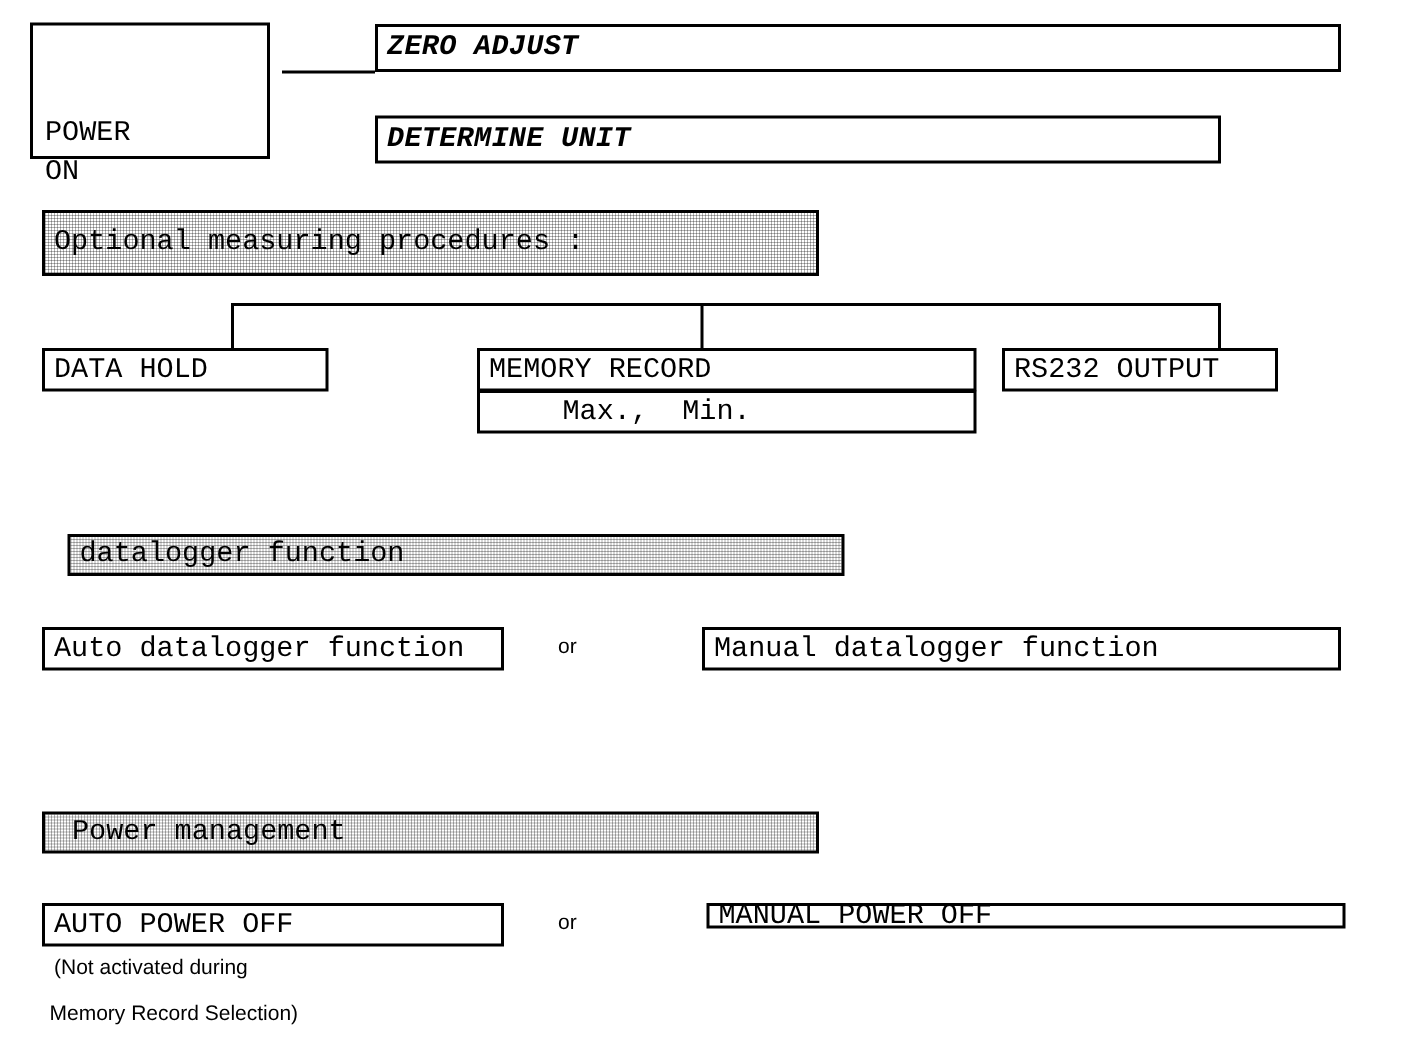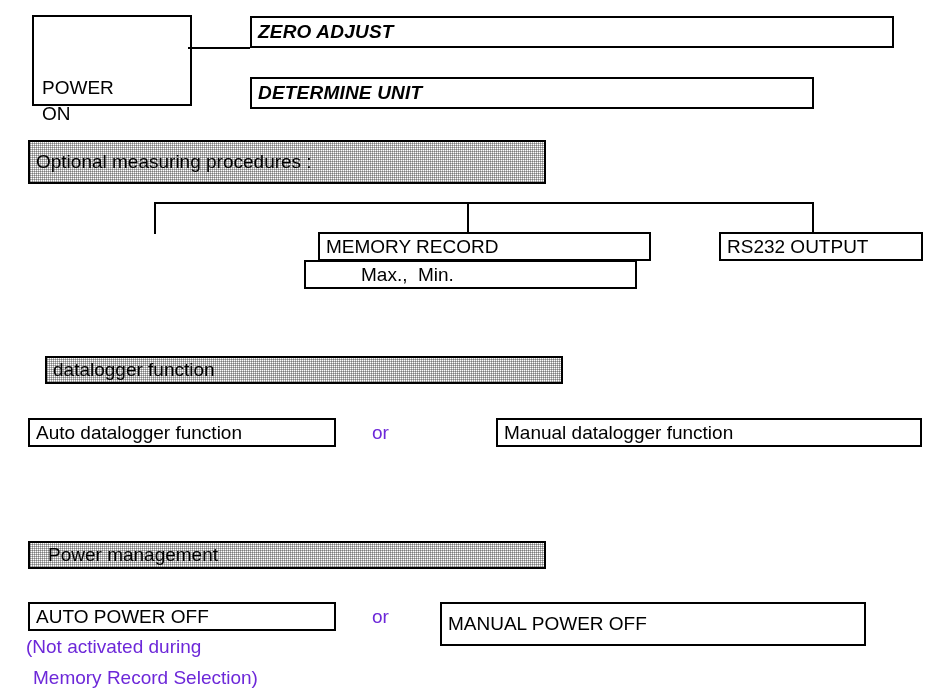--- a/index.html
+++ b/index.html
@@ -28,20 +28,21 @@
     background: #ffffff;
     display: flex;
     align-items: center;
     font-size: 19px;
     line-height: 1.15;
     white-space: pre;
   }
   .node .txt {
     display: block;
     padding-left: 6px;
+    font-family: Liberation Mono, monospace;
   }
 
   
   .node.stack {
     display: block;
     padding: 6px 0 0 8px;
     font-size: 19px;
     line-height: 26px;
   }
   .node.stack .txt { padding-left: 0; }
@@ -72,32 +73,32 @@
   .line {
     position: absolute;
     background: #000000;
   }
   .line.h { height: 2px; }
   .line.v { width: 2px; }
 
   
   .freetext {
     position: absolute;
-    font-size: 19px;
+    font-size: 14px;
     line-height: 1.2;
     white-space: pre;
-    color: #6d28d9;
+    color: #000000;
   }
 </style>
 </head>
 <body>
 
 <div id="diagram">
 
-  <div class="node stack" style="left:32px; top:15px; width:160px; height:91px;">
+  <div class="node stack" style="left:20px; top:15px; width:160px; height:91px;">
     <span class="txt">POWER
 ON</span>
   </div>
 
   <div class="line h" style="left:188px; top:47px; width:62px;"></div>
 
   <div class="node italic" style="left:250px; top:16px; width:644px; height:32px;">
     <span class="txt">ZERO ADJUST</span>
   </div>
 
@@ -107,58 +108,61 @@
 
   <div class="node shaded" style="left:28px; top:140px; width:518px; height:44px;">
     <span class="txt">Optional measuring procedures :</span>
   </div>
 
   <div class="line h" style="left:154px; top:202px; width:660px;"></div>
   <div class="line v" style="left:154px; top:202px; height:32px;"></div>
   <div class="line v" style="left:467px; top:202px; height:32px;"></div>
   <div class="line v" style="left:812px; top:202px; height:32px;"></div>
 
+  <div class="node" style="left:28px; top:232px; width:191px; height:29px;">
+    <span class="txt">DATA HOLD</span>
+  </div>
 
   <div class="node" style="left:318px; top:232px; width:333px; height:29px;">
     <span class="txt">MEMORY RECORD</span>
   </div>
 
-  <div class="node indent" style="left:304px; top:260px; width:333px; height:29px;">
+  <div class="node indent" style="left:318px; top:260px; width:333px; height:29px;">
     <span class="txt">Max.,  Min.</span>
   </div>
 
-  <div class="node" style="left:719px; top:232px; width:204px; height:29px;">
+  <div class="node" style="left:668px; top:232px; width:184px; height:29px;">
     <span class="txt">RS232 OUTPUT</span>
   </div>
 
   <div class="node shaded" style="left:28px; top:356px; width:518px; height:28px;margin-left:17px;">
     <span class="txt">datalogger function</span>
   </div>
 
   <div class="node" style="left:28px; top:418px; width:308px; height:29px;">
     <span class="txt">Auto datalogger function</span>
   </div>
 
   <div class="freetext" style="left:372px; top:422px;">or</div>
 
-  <div class="node" style="left:468px; top:418px; width:426px; height:29px;margin-left:28px;">
+  <div class="node" style="left:468px; top:418px; width:426px; height:29px;">
     <span class="txt">Manual datalogger function</span>
   </div>
 
   <div class="node shaded" style="left:28px; top:541px; width:518px; height:28px;padding-left:12px;">
     <span class="txt">Power management</span>
   </div>
 
   <div class="node" style="left:28px; top:602px; width:308px; height:29px;">
     <span class="txt">AUTO POWER OFF</span>
   </div>
 
   <div class="freetext" style="left:372px; top:606px;">or</div>
 
-  <div class="node" style="left:440px; top:602px; width:426px; height:44px;">
+  <div class="node" style="left:471px; top:602px; width:426px; height:17px;">
     <span class="txt">MANUAL POWER OFF</span>
   </div>
 
-  <div class="freetext" style="left:26px; top:636px;">(Not activated during</div>
+  <div class="freetext" style="left:36px; top:636px;">(Not activated during</div>
 
   <div class="freetext" style="left:33px; top:667px;">Memory Record Selection)</div>
 
 </div>
 
 </body></html>

